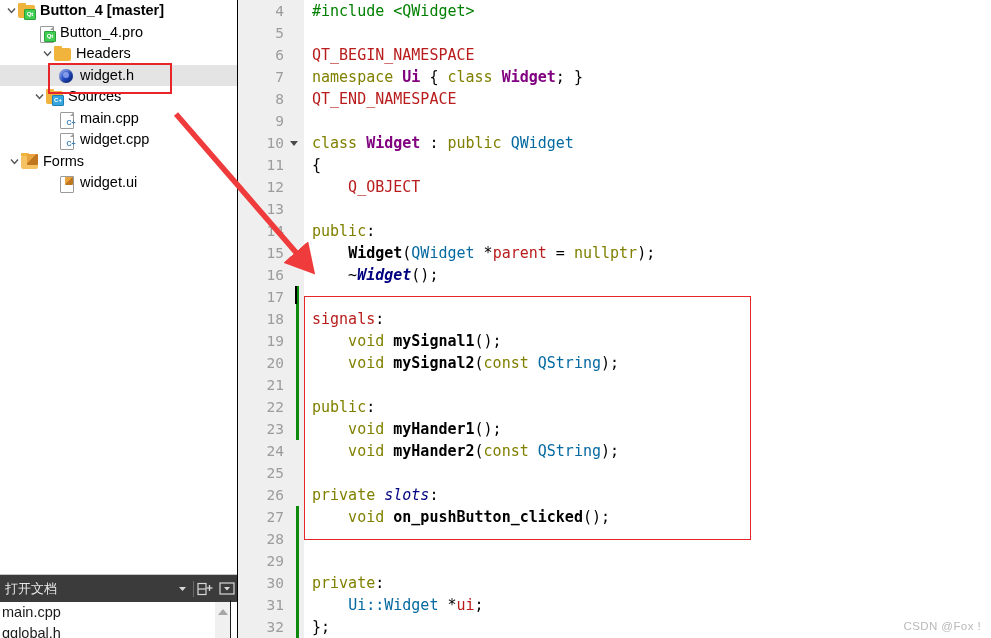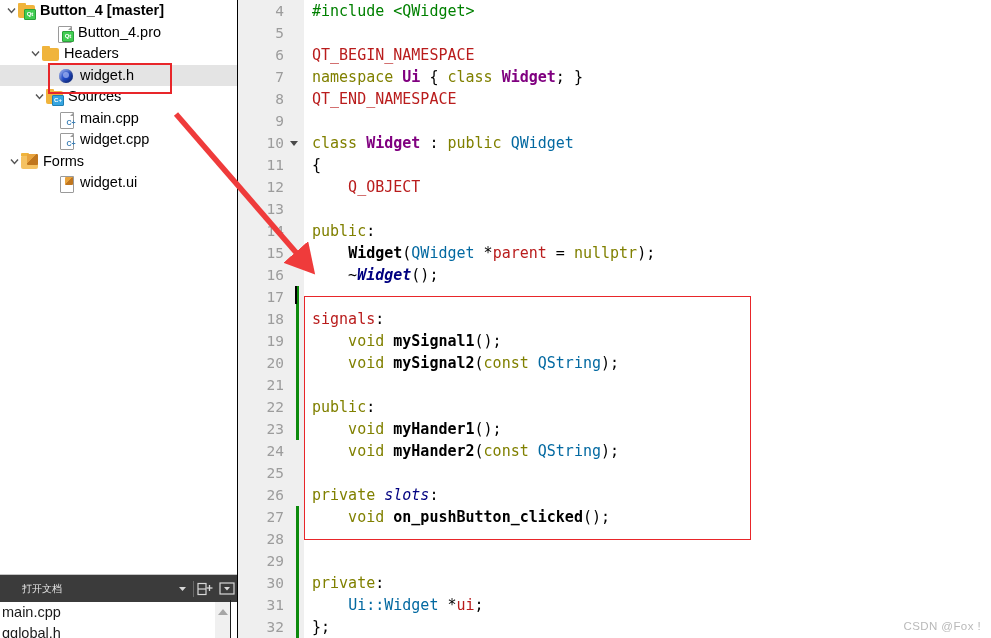--- a/index.html
+++ b/index.html
@@ -85,21 +85,21 @@
 
   
   #opendocs{
     position:absolute;left:0;top:575px;width:238px;height:63px;
     background:#ffffff;
   }
   #opendocs-header{
     position:absolute;left:0;top:0;width:238px;height:27px;
     background:#3b3b3b;color:#e7e7e7;display:flex;align-items:center;
   }
-  #opendocs-title{font-size:10px;padding-left:22px;flex:1;
+  #opendocs-title{font-size:13px;padding-left:5px;flex:1;
     font-family:Liberation Sans, sans-serif;}
   .hdr-btn{width:22px;height:27px;display:flex;align-items:center;
     justify-content:center;color:#d8d8d8;}
   .vsep{width:1px;height:16px;background:#6a6a6a;}
   #opendocs-list{position:absolute;left:0;top:27px;width:238px;height:36px;
     background:#ffffff;overflow:hidden;}
   .od-item{font-size:14.5px;color:#1a1a1a;line-height:21px;padding-left:2px;
     white-space:nowrap;}
   #od-scroll{
     position:absolute;right:7px;top:27px;width:16px;height:36px;background:#f0f0f0;
@@ -180,29 +180,29 @@
             <svg width="11" height="11" viewBox="0 0 11 11">
               <path d="M2 3.5 L5.5 7.5 L9 3.5" fill="none" stroke="#555" stroke-width="1.4"></path>
             </svg>
           </span>
           <span class="ico">
             <span class="folder"></span>
             <span class="badge">Qt</span>
           </span>
           <span class="lbl bold">Button_4 [master]</span>
         </div>
-        <div class="tree-row" style="padding-left: 42px;">
+        <div class="tree-row" style="padding-left: 24px;">
           <span class="twisty"></span>
           <span class="ico">
             <span class="doc"></span>
             <span class="badge">Qt</span>
           </span>
           <span class="lbl">Button_4.pro</span>
         </div>
-        <div class="tree-row" style="padding-left: 28px;">
+        <div class="tree-row" style="padding-left: 40px;">
           <span class="twisty">
             <svg width="11" height="11" viewBox="0 0 11 11">
               <path d="M2 3.5 L5.5 7.5 L9 3.5" fill="none" stroke="#555" stroke-width="1.4"></path>
             </svg>
           </span>
           <span class="ico">
             <span class="folder"></span>
           </span>
           <span class="lbl">Headers</span>
         </div>

